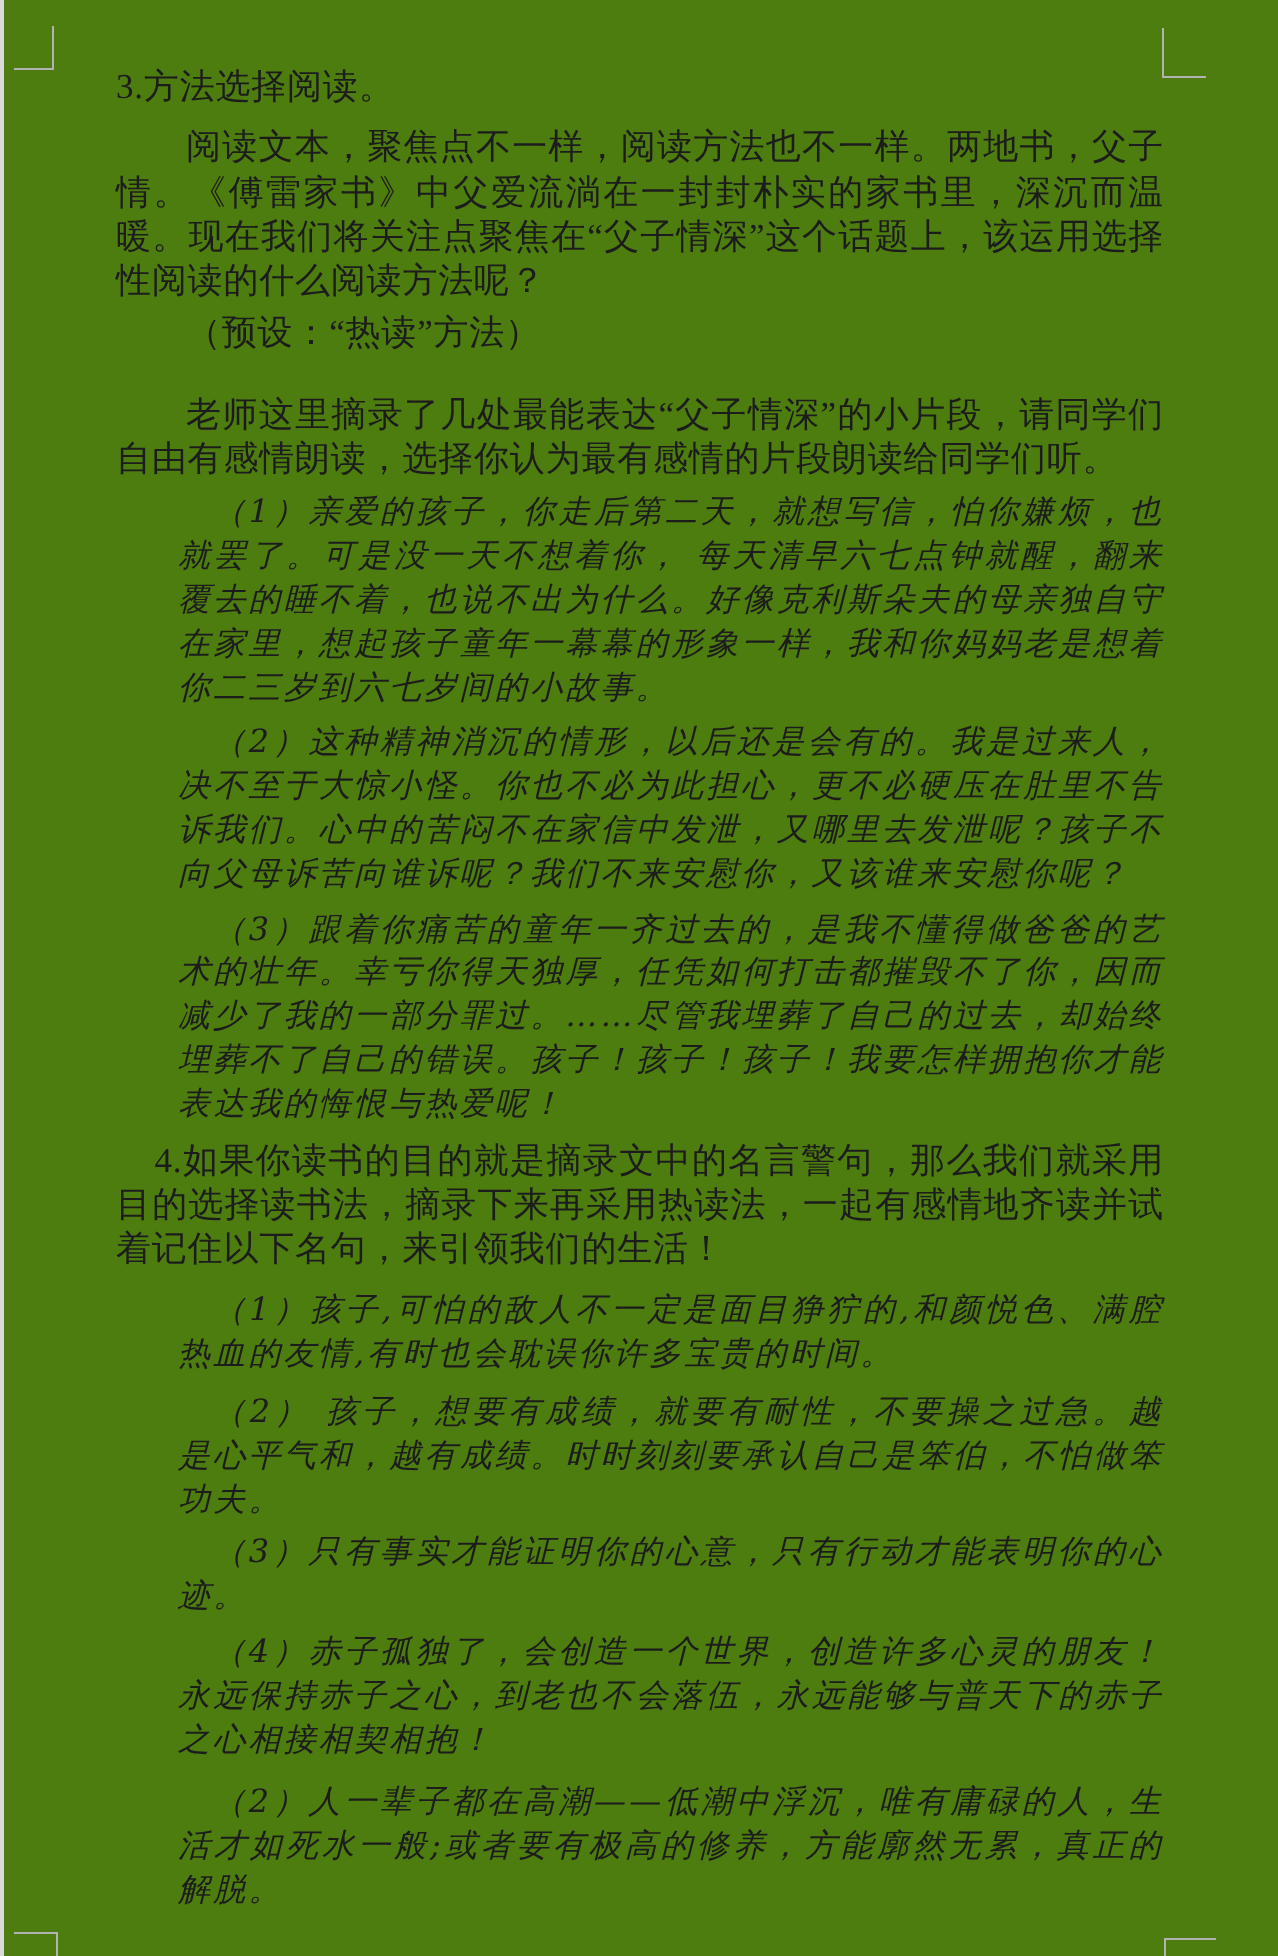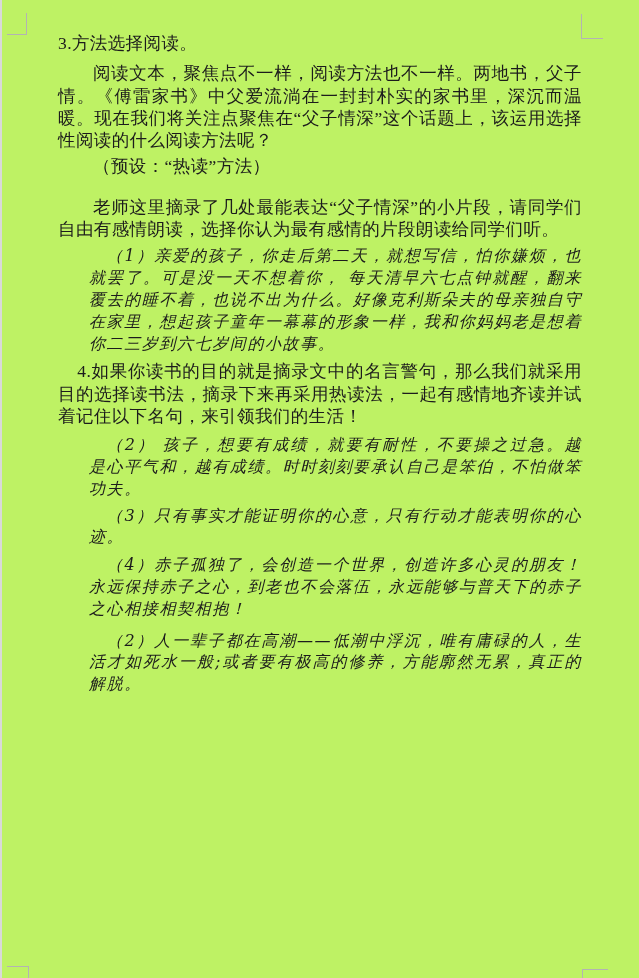--- a/index.html
+++ b/index.html
@@ -5,21 +5,21 @@
   html, body { margin: 0; padding: 0; }
   body {
     width: 639px; height: 978px;
     background: #ffffff;
     overflow: hidden;
     position: relative;
     font-family: "Liberation Serif", "DejaVu Serif", serif;
   }
   .page {
     position: absolute; inset: 0;
-    background: #bef264;
+    background: #4d7c0f;
   }
   .page-edge-left {
     position: absolute; left: 0; top: 0;
     width: 2px; height: 100%;
     background: #d9d9d9;
   }
   
   .corner { position: absolute; }
   .corner.tl { left: 7px;  top: 13px;  width: 19px; height: 21px;
                border-right: 1px solid #b3b3b3; border-bottom: 1px solid #b3b3b3; }
@@ -75,19 +75,22 @@
   <div class="corner tr"></div>
   <div class="corner bl"></div>
   <div class="corner br"></div>
 
   <div class="content">
     <p class="song">3.方法选择阅读。</p>
     <p class="song ind2 g8">阅读文本，聚焦点不一样，阅读方法也不一样。两地书，父子情。《傅雷家书》中父爱流淌在一封封朴实的家书里，深沉而温暖。现在我们将关注点聚焦在“父子情深”这个话题上，该运用选择性阅读的什么阅读方法呢？</p>
     <p class="song ind2 g4">（预设：“热读”方法）</p>
     <p class="song ind2 g2">老师这里摘录了几处最能表达“父子情深”的小片段，请同学们自由有感情朗读，选择你认为最有感情的片段朗读给同学们听。</p>
     <p class="kai ind1 g5">（1）亲爱的孩子，你走后第二天，就想写信，怕你嫌烦，也就罢了。可是没一天不想着你， 每天清早六七点钟就醒，翻来覆去的睡不着，也说不出为什么。好像克利斯朵夫的母亲独自守在家里，想起孩子童年一幕幕的形象一样，我和你妈妈老是想着你二三岁到六七岁间的小故事。</p>
+    <p class="kai ind1 g6">（2）这种精神消沉的情形，以后还是会有的。我是过来人，决不至于大惊小怪。你也不必为此担心，更不必硬压在肚里不告诉我们。心中的苦闷不在家信中发泄，又哪里去发泄呢？孩子不向父母诉苦向谁诉呢？我们不来安慰你，又该谁来安慰你呢？</p>
+    <p class="kai ind1 g6">（3）跟着你痛苦的童年一齐过去的，是我不懂得做爸爸的艺术的壮年。幸亏你得天独厚，任凭如何打击都摧毁不了你，因而减少了我的一部分罪过。……尽管我埋葬了自己的过去，却始终埋葬不了自己的错误。孩子！孩子！孩子！我要怎样拥抱你才能表达我的悔恨与热爱呢！</p>
     <p class="song ind1 g6">4.如果你读书的目的就是摘录文中的名言警句，那么我们就采用目的选择读书法，摘录下来再采用热读法，一起有感情地齐读并试着记住以下名句，来引领我们的生活！</p>
+    <p class="kai ind1 g9">（1）孩子,可怕的敌人不一定是面目狰狞的,和颜悦色、满腔热血的友情,有时也会耽误你许多宝贵的时间。</p>
     <p class="kai ind1 g7">（2） 孩子，想要有成绩，就要有耐性，不要操之过急。越是心平气和，越有成绩。时时刻刻要承认自己是笨伯，不怕做笨功夫。</p>
     <p class="kai ind1 g5">（3）只有事实才能证明你的心意，只有行动才能表明你的心迹。</p>
     <p class="kai ind1 g6">（4）赤子孤独了，会创造一个世界，创造许多心灵的朋友！永远保持赤子之心，到老也不会落伍，永远能够与普天下的赤子之心相接相契相抱！</p>
     <p class="kai ind1 g10">（2）人一辈子都在高潮——低潮中浮沉，唯有庸碌的人，生活才如死水一般;或者要有极高的修养，方能廓然无累，真正的解脱。</p>
   </div>
 </div>
 
 </body></html>

